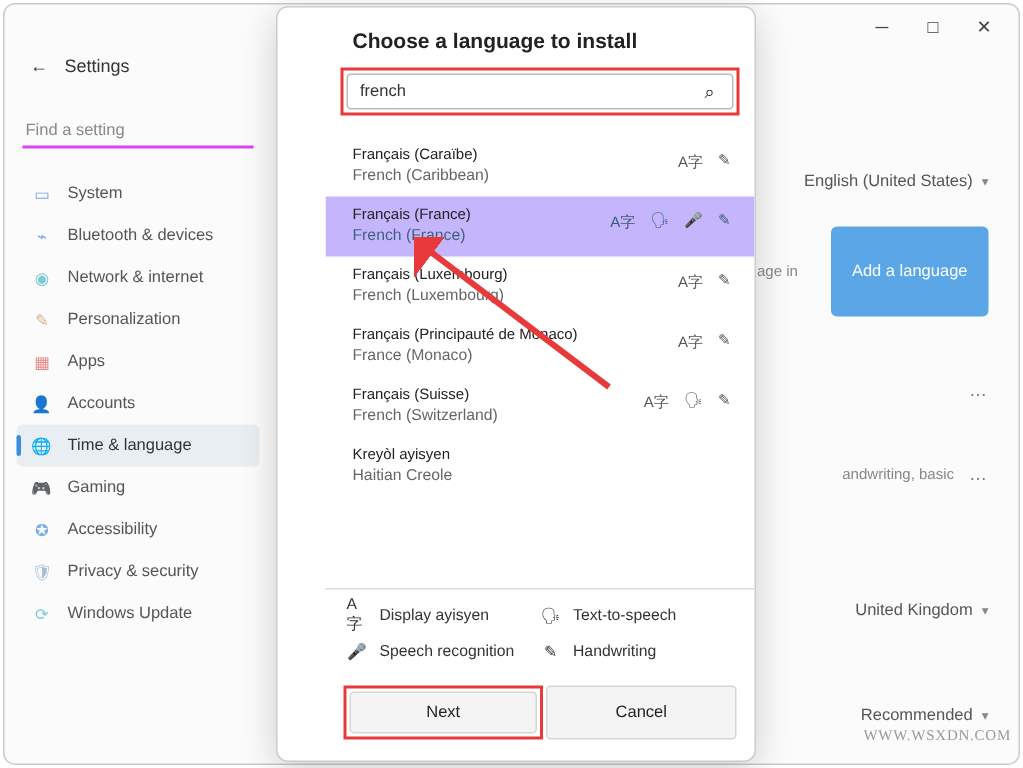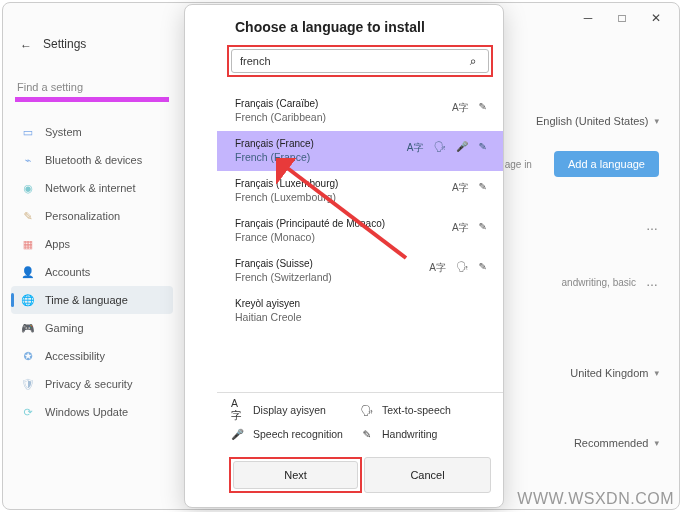--- a/index.html
+++ b/index.html
@@ -3,21 +3,21 @@
 <meta charset="utf-8">
 <style>
 * { box-sizing: border-box; margin: 0; padding: 0; font-family: "Segoe UI", Arial, sans-serif; }
 body { width: 682px; height: 512px; background: #fff; position: relative; overflow: hidden; font-size: 12px; color: #222; }
 .window { position: absolute; top: 2px; left: 2px; right: 2px; bottom: 2px; border: 1px solid #ccc; border-radius: 8px; background: #fbfbfb; }
 .titlebar { height: 30px; display: flex; align-items: center; justify-content: flex-end; padding: 0 6px; }
 .winbtn { width: 34px; height: 28px; display: flex; align-items: center; justify-content: center; color: #444; }
 .main { display: flex; height: calc(100% - 30px); }
 .sidebar { width: 178px; padding: 0 8px; }
 .backrow { display: flex; align-items: center; gap: 10px; padding: 4px 8px 12px; color: #333; }
-.find { margin: 14px 4px 16px; display: flex; align-items: center; border-bottom: 5px solid #d946ef; padding: 4px 2px; color: #888; font-size: 11px; }
+.find { margin: 14px 4px 16px; display: flex; align-items: center; border-bottom: 2px solid #d946ef; padding: 4px 2px; color: #888; font-size: 11px; }
 .navlist { display: flex; flex-direction: column; gap: 0; }
 .navitem { display: flex; align-items: center; gap: 10px; padding: 7px 10px; color: #555; font-size: 11px; border-radius: 4px; }
 .navitem.active { background: #e9eef2; color: #333; position: relative; }
 .navitem.active::before { content: ""; position: absolute; left: 0; top: 7px; bottom: 7px; width: 3px; background: #3a8dde; border-radius: 2px; }
 .icon { width: 14px; height: 14px; display: inline-flex; align-items: center; justify-content: center; flex-shrink: 0; }
 .navicon { color: #aaa; }
 .ic-system { color: #7aa7e8; }
 .ic-bt { color: #79a7e6; }
 .ic-net { color: #7fcad0; }
 .ic-pers { color: #d1b58a; }
@@ -25,21 +25,21 @@
 .ic-acc { color: #e7b96f; }
 .ic-time { color: #f2a96d; }
 .ic-game { color: #9a9a9a; }
 .ic-a11y { color: #7eb0e2; }
 .ic-priv { color: #a6bfd7; }
 .ic-wu { color: #7dd0d8; }
 .content { flex: 1; padding: 10px 20px; position: relative; }
 .heading { font-size: 22px; font-weight: 600; color: #666; margin: 18px 0 8px; letter-spacing: 0.2px; }
 .rowval { display: flex; align-items: center; gap: 6px; color: #555; font-size: 11px; margin: 28px 0 0; justify-content: flex-end; }
 .chev { color: #888; font-size: 9px; }
-.addbtn { display: inline-block; background: #5aa6e6; color: #fff; padding: 7px 14px; border-radius: 4px; font-size: 11px; margin-left: 12px; }
+.addbtn { display: inline-block; background: #5aa6e6; color: #fff; padding: 24px 14px; border-radius: 4px; font-size: 11px; margin-left: 12px; }
 .addrow { display: flex; justify-content: flex-end; align-items: center; margin-top: 24px; color: #888; font-size: 10px; gap: 10px; }
 .plain { display: flex; justify-content: flex-end; align-items: center; margin-top: 42px; color: #888; font-size: 10px; gap: 10px; }
 .more { color: #777; font-size: 12px; letter-spacing: 1px; }
 .regionrow { display: flex; justify-content: flex-end; padding-top: 50px; }
 
 .dialog { position: absolute; left: 184px; top: 4px; width: 320px; bottom: 4px; background: #fff; border: 1px solid #ccc; border-radius: 8px; box-shadow: 0 6px 24px rgba(0,0,0,0.18); display: flex; flex-direction: column; padding-top: 10px; padding-left: 32px; }
 .dlgtitle { font-size: 14px; font-weight: 600; padding: 4px 18px 10px; color: #222; }
 .searchwrap { margin: 0 10px 6px; border: 2px solid #e83a3a; padding: 2px; }
 .searchbox { display: flex; align-items: center; border: 1px solid #bbb; border-radius: 3px; padding: 4px 8px; background: #fff; }
 .searchbox input { flex: 1; border: none; outline: none; font-size: 11px; color: #333; background: transparent; }
@@ -51,21 +51,21 @@
 .resultitem.selected .english { color: #406080; }
 .badges { position: absolute; right: 16px; top: 10px; display: flex; gap: 10px; color: #555; font-size: 10px; }
 .resultitem.selected .badges { color: #385a78; }
 .legend { border-top: 1px solid #ddd; padding: 10px 14px; display: grid; grid-template-columns: 1fr 1fr; row-gap: 10px; font-size: 10.5px; color: #333; }
 .legitem { display: flex; align-items: center; gap: 8px; }
 .btnrow { display: flex; gap: 2px; padding: 6px 12px 14px; }
 .btnwrap-next { border: 2px solid #e83a3a; flex: 1; padding: 2px; }
 .dlgbtn { display: flex; align-items: center; justify-content: center; padding: 7px 0; background: #f4f4f4; border: 1px solid #d6d6d6; border-radius: 3px; font-size: 11px; color: #222; width: 100%; }
 .dlgbtn.cancel { flex: 1; }
 .arrow { position: absolute; left: 276px; top: 158px; pointer-events: none; }
-.watermark { position: absolute; right: 8px; bottom: 4px; color: #999; font-size: 16px; letter-spacing: 0.5px; }
+.watermark { position: absolute; right: 8px; bottom: 16px; color: #999; font-size: 10px; letter-spacing: 0.5px; font-family: Liberation Serif, serif; }
 svg { display: block; }
 </style>
 </head>
 <body>
 
 <div class="window">
   <div class="titlebar">
     <div class="winbtn">─</div>
     <div class="winbtn">□</div>
     <div class="winbtn">✕</div>

